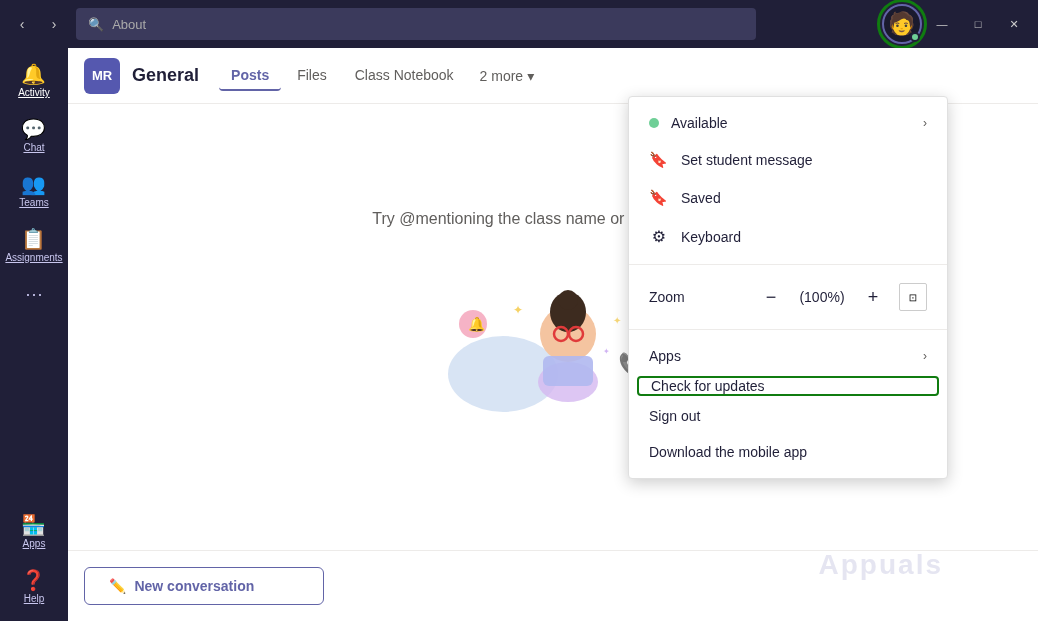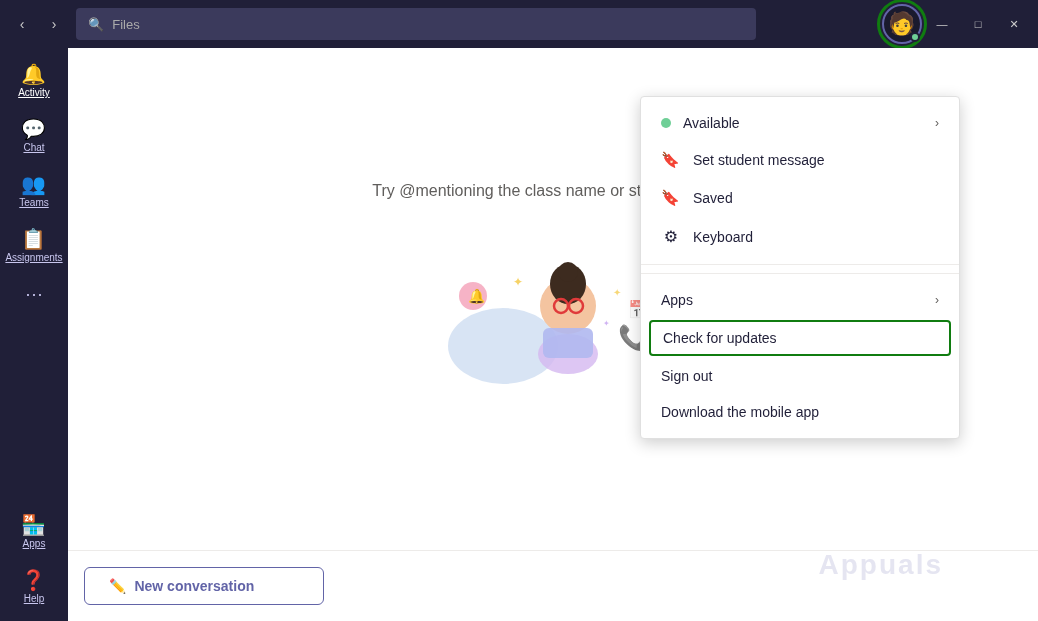--- a/index.html
+++ b/index.html
@@ -256,21 +256,21 @@
       font-size: 14px;
       font-weight: 600;
       cursor: pointer;
       width: 240px;
     }
 
     
     .dropdown-menu {
       position: absolute;
       top: 48px;
-      right: 78px;
+      right: 90px;
       width: 320px;
       background: white;
       border: 1px solid #e0e0e0;
       border-radius: 4px;
       box-shadow: 0 4px 16px rgba(0,0,0,0.2);
       z-index: 1000;
       padding: 8px 0;
     }
     .menu-item {
       display: flex;
@@ -278,21 +278,21 @@
       padding: 10px 20px;
       cursor: pointer;
       color: #201f38;
       font-size: 14px;
       gap: 12px;
     }
     .menu-item.highlighted {
       border: 2px solid #107c10;
       border-radius: 4px;
       margin: 2px 8px;
-      padding: 8px 12px;
+      padding: 0 12px;
       align-items: flex-end;
     }
     .menu-icon {
       font-size: 16px;
       width: 20px;
       text-align: center;
       flex-shrink: 0;
     }
     .menu-arrow {
       margin-left: auto;
@@ -373,21 +373,21 @@
 </head>
 <body>
 
 <div class="title-bar">
   <div class="title-bar-nav">
     <button class="nav-btn">‹</button>
     <button class="nav-btn">›</button>
   </div>
   <div class="search-bar">
     <span>🔍</span>
-    <span style="color:#aaa;font-size:13px;">Files</span>
+    <span style="color:#aaa;font-size:13px;">About</span>
   </div>
   <div class="window-controls">
     <div class="profile-btn" style="outline: 3px solid #107c10; outline-offset: 2px;">
       <span style="font-size:22px;">🧑</span>
       <div class="profile-status"></div>
     </div>
     <button class="win-control">—</button>
     <button class="win-control">□</button>
     <button class="win-control win-close">✕</button>
   </div>
@@ -419,20 +419,33 @@
       <span class="label">Apps</span>
     </div>
     <div class="sidebar-item">
       <span class="icon">❓</span>
       <span class="label">Help</span>
     </div>
   </div>
 
   <div class="content-area">
 
+    <div class="channel-header">
+      <div class="channel-avatar">MR</div>
+      <span class="channel-name">General</span>
+      <div class="channel-tabs">
+        <div class="channel-tab active">Posts</div>
+        <div class="channel-tab">Files</div>
+        <div class="channel-tab">Class Notebook</div>
+        <div class="more-btn">
+          <span>2 more</span>
+          <span>▾</span>
+        </div>
+      </div>
+    </div>
 
     <div class="channel-content">
       <div class="empty-state-text">Try @mentioning the class name or student names</div>
 
       <div class="illustration">
         <svg width="280" height="200" viewBox="0 0 280 200" xmlns="http://www.w3.org/2000/svg">
 
           <ellipse cx="90" cy="130" rx="55" ry="38" fill="#c8d8f0" opacity="0.7"></ellipse>
 
           <circle cx="155" cy="90" r="28" fill="#f4c4a0"></circle>
@@ -486,20 +499,29 @@
         <span class="menu-icon" style="font-size:15px;">🔖</span>
         <span>Saved</span>
       </div>
 
       <div class="menu-item">
         <span class="menu-icon">⚙</span>
         <span>Keyboard</span>
       </div>
       <div class="menu-divider"></div>
 
+      <div class="zoom-row">
+        <span>Zoom</span>
+        <div class="zoom-controls">
+          <button class="zoom-btn">−</button>
+          <span class="zoom-value">(100%)</span>
+          <button class="zoom-btn">+</button>
+          <button class="zoom-fit-btn">⊡</button>
+        </div>
+      </div>
       <div class="menu-divider"></div>
 
 
       <div class="menu-item">
         <span>Apps</span>
         <span class="menu-arrow">›</span>
       </div>
 
       <div class="menu-item highlighted">
         <span>Check for updates</span>

